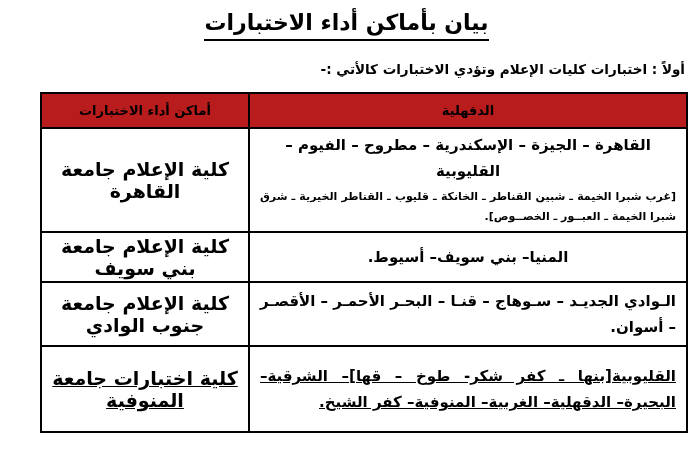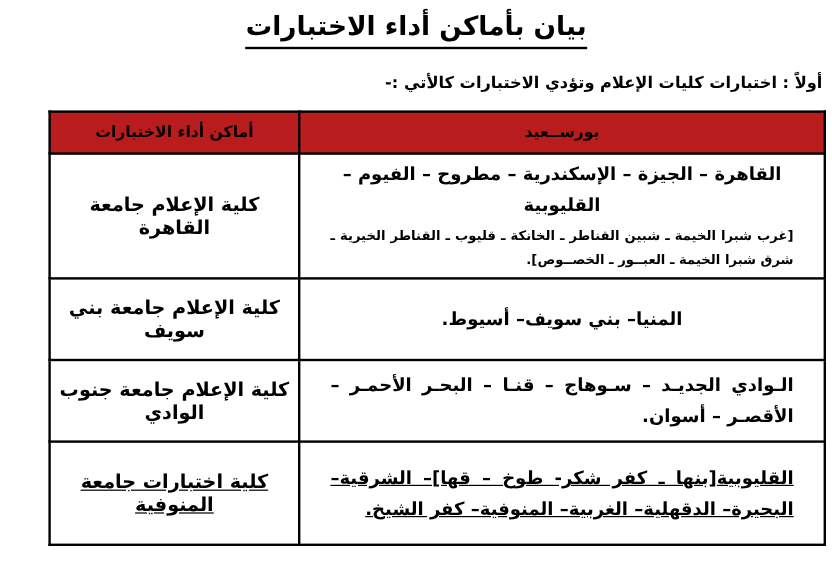--- a/index.html
+++ b/index.html
@@ -16,23 +16,23 @@
   table.exam-table { border-collapse:collapse; table-layout:fixed;
     width:646px; margin:15px 5px 0 42px; }
   table.exam-table th, table.exam-table td {
     border:2px solid #000; vertical-align:middle; }
 
   th.hdr { background:#b91c1c; height:35px; font-size:13px; font-weight:bold;
     text-align:center; }
   col.gov-col { width:438px; }
   col.college-col { width:208px; }
 
-  td.college-cell { text-align:center; font-size:16px; font-weight:bold;
-    padding:14px 6px; }
-  td.gov-cell { padding:3px 25px; font-weight:bold; }
+  td.college-cell { text-align:center; font-size:19px; font-weight:bold;
+    padding:2px 6px; }
+  td.gov-cell { padding:3px 10px; font-weight:bold; }
 
   .gov-main { font-size:15px; line-height:1.75; text-align:justify; }
   .center-text { text-align:center; }
   .gov-note { font-size:11px; line-height:1.9; text-align:justify;
     margin-top:2px; }
 
   tr.r1 { height:90px; }
   tr.r2 { height:68px; }
   tr.r3 { height:35px; }
   tr.r4 { height:64px; }
@@ -47,21 +47,21 @@
 
 <p class="intro-line">أولاً : اختبارات كليات الإعلام وتؤدي الاختبارات كالأتي :-</p>
 
 <table class="exam-table">
   <colgroup>
     <col class="gov-col">
     <col class="college-col">
   </colgroup>
   <thead>
     <tr>
-      <th class="hdr">بورســعيد</th>
+      <th class="hdr">الدقهلية</th>
       <th class="hdr">أماكن أداء الاختبارات</th>
     </tr>
   </thead>
   <tbody>
     <tr class="r1">
       <td class="gov-cell">
         <div class="gov-main center-text">القاهرة – الجيزة – الإسكندرية – مطروح – الفيوم – القليوبية</div>
         <div class="gov-note">[غرب شبرا الخيمة ـ شبين القناطر ـ الخانكة ـ قليوب ـ القناطر الخيرية ـ شرق شبرا الخيمة ـ العبــور ـ الخصــوص].</div>
       </td>
       <td class="college-cell">كلية الإعلام جامعة القاهرة</td>

